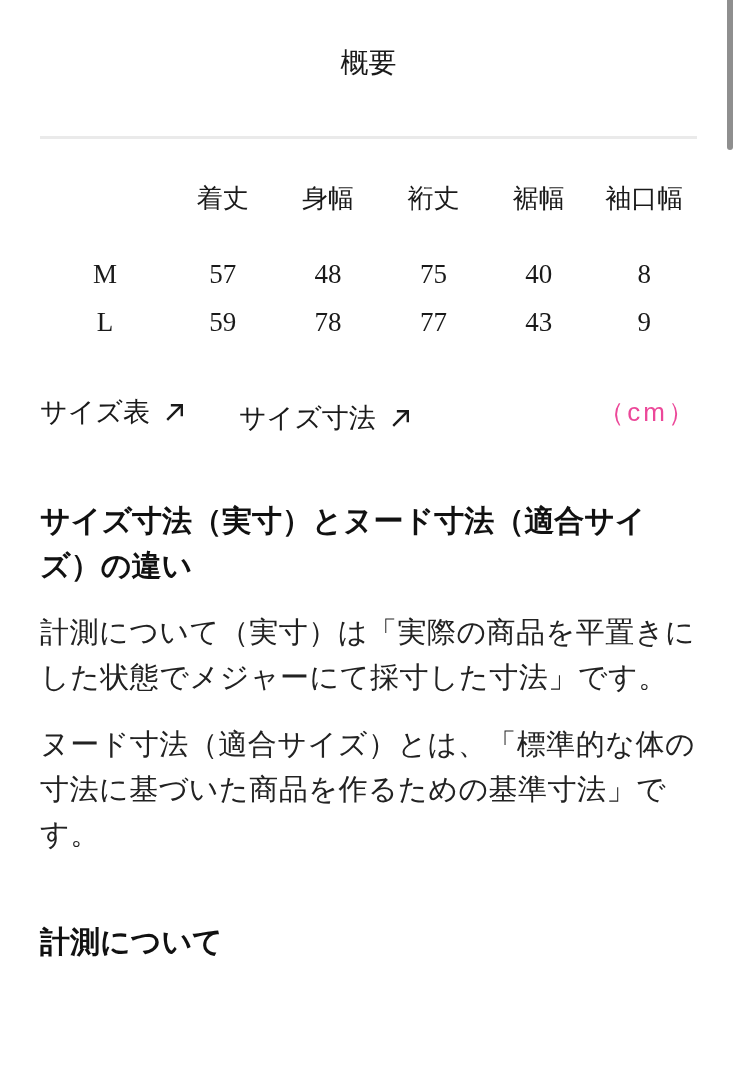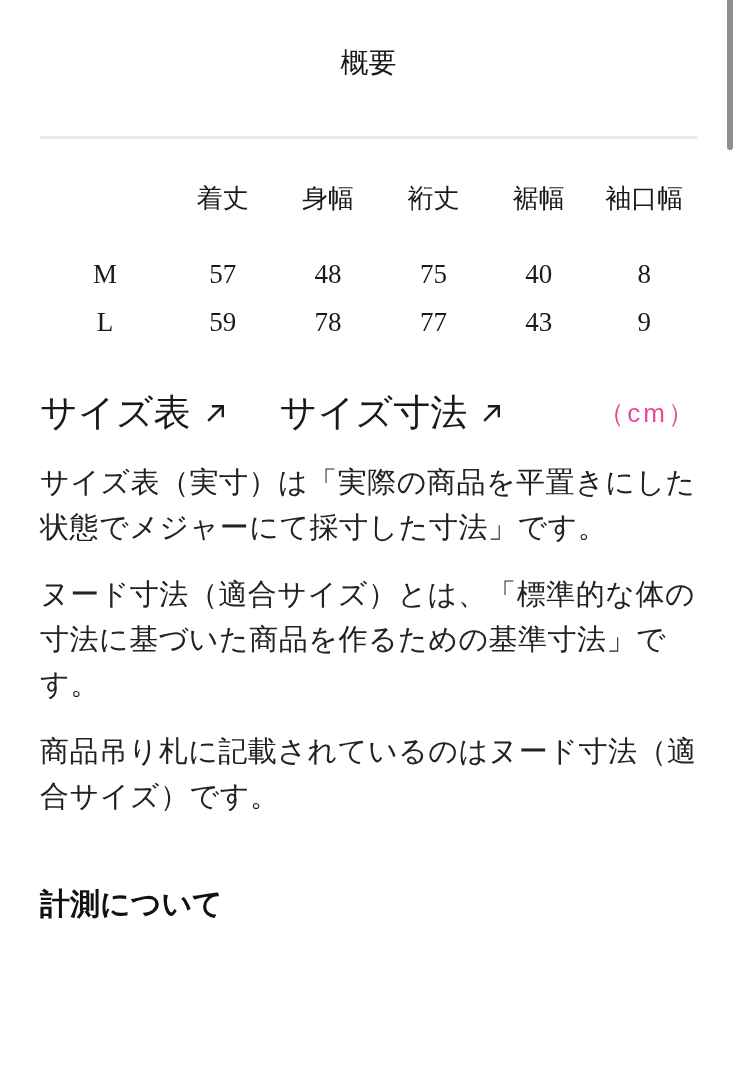--- a/index.html
+++ b/index.html
@@ -57,26 +57,26 @@
     font-size: 27px;
   }
   .links-row {
     display: flex;
     align-items: center;
     margin: 42px 40px 0 40px;
   }
   .size-link {
     display: inline-flex;
     align-items: center;
-    font-size: 37px;
+    font-size: 27px;
     color: #1a1a1a;
     cursor: pointer;
     text-decoration: none;
   }
-  .size-link + .size-link { margin-left: 52px; }
+  .size-link + .size-link { margin-left: 52px; margin-top: 12px; }
   .size-link svg { margin-left: 12px; display: block; }
   .unit-label {
     margin-left: auto;
     font-size: 26px;
     letter-spacing: 3px;
     color: #ec4899;
   }
   .sections { margin: 0 40px; }
   .sections h2 {
     font-size: 30px;
@@ -150,20 +150,20 @@
       <svg width="25" height="25" viewBox="0 0 24 24" fill="none">
         <path d="M5 19 L19 5" stroke="#1a1a1a" stroke-width="2.3"></path>
         <path d="M8.5 5 H19 V15.5" stroke="#1a1a1a" stroke-width="2.3" fill="none"></path>
       </svg>
     </a>
     <div class="unit-label">（cm）</div>
 </div>
 
 <div class="sections" id="sections">
     <section>
-      <p>サイズ表（実寸）は「実際の商品を平置きにした状態でメジャーにて採寸した寸法」です。</p>
+      <h2>サイズ寸法（実寸）とヌード寸法（適合サイズ）の違い</h2>
+      <p>計測について（実寸）は「実際の商品を平置きにした状態でメジャーにて採寸した寸法」です。</p>
       <p>ヌード寸法（適合サイズ）とは、「標準的な体の寸法に基づいた商品を作るための基準寸法」です。</p>
-      <p>商品吊り札に記載されているのはヌード寸法（適合サイズ）です。</p>
     </section>
     <section>
       <h2>計測について</h2>
     </section>
   </div>
 
 </body></html>

